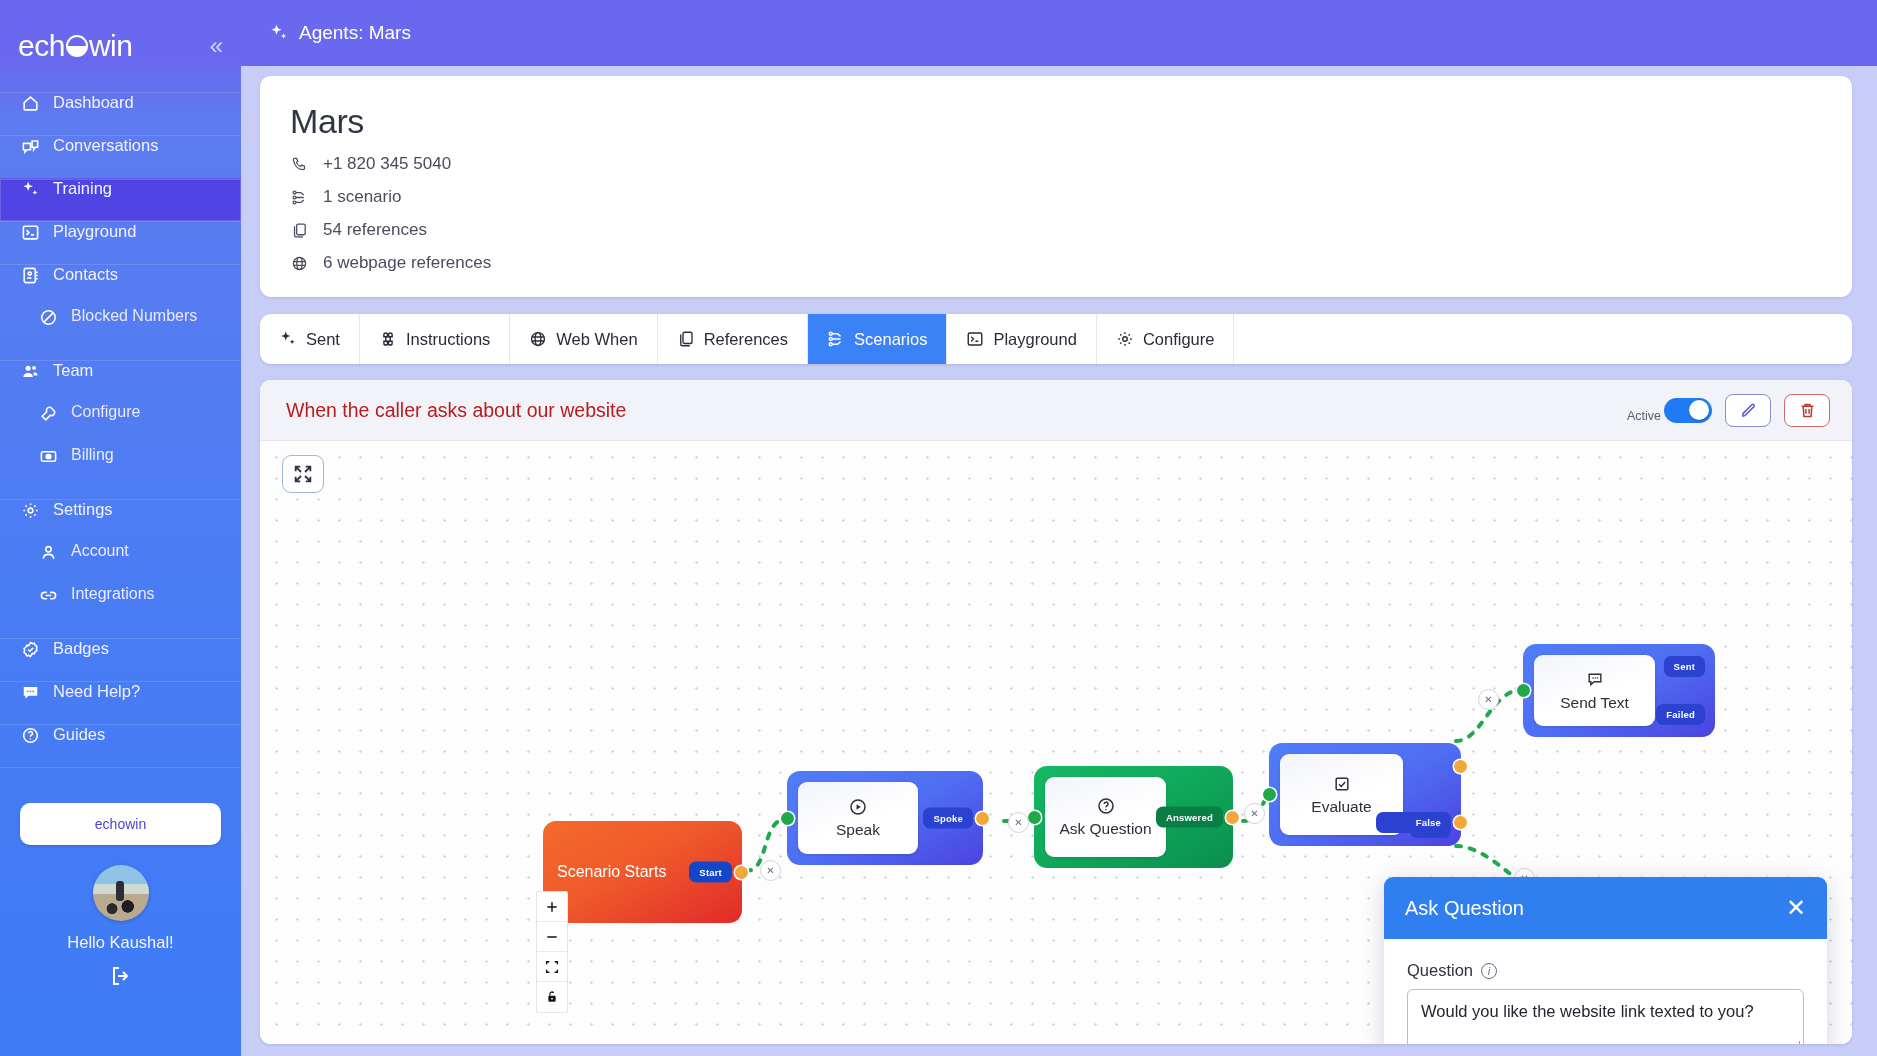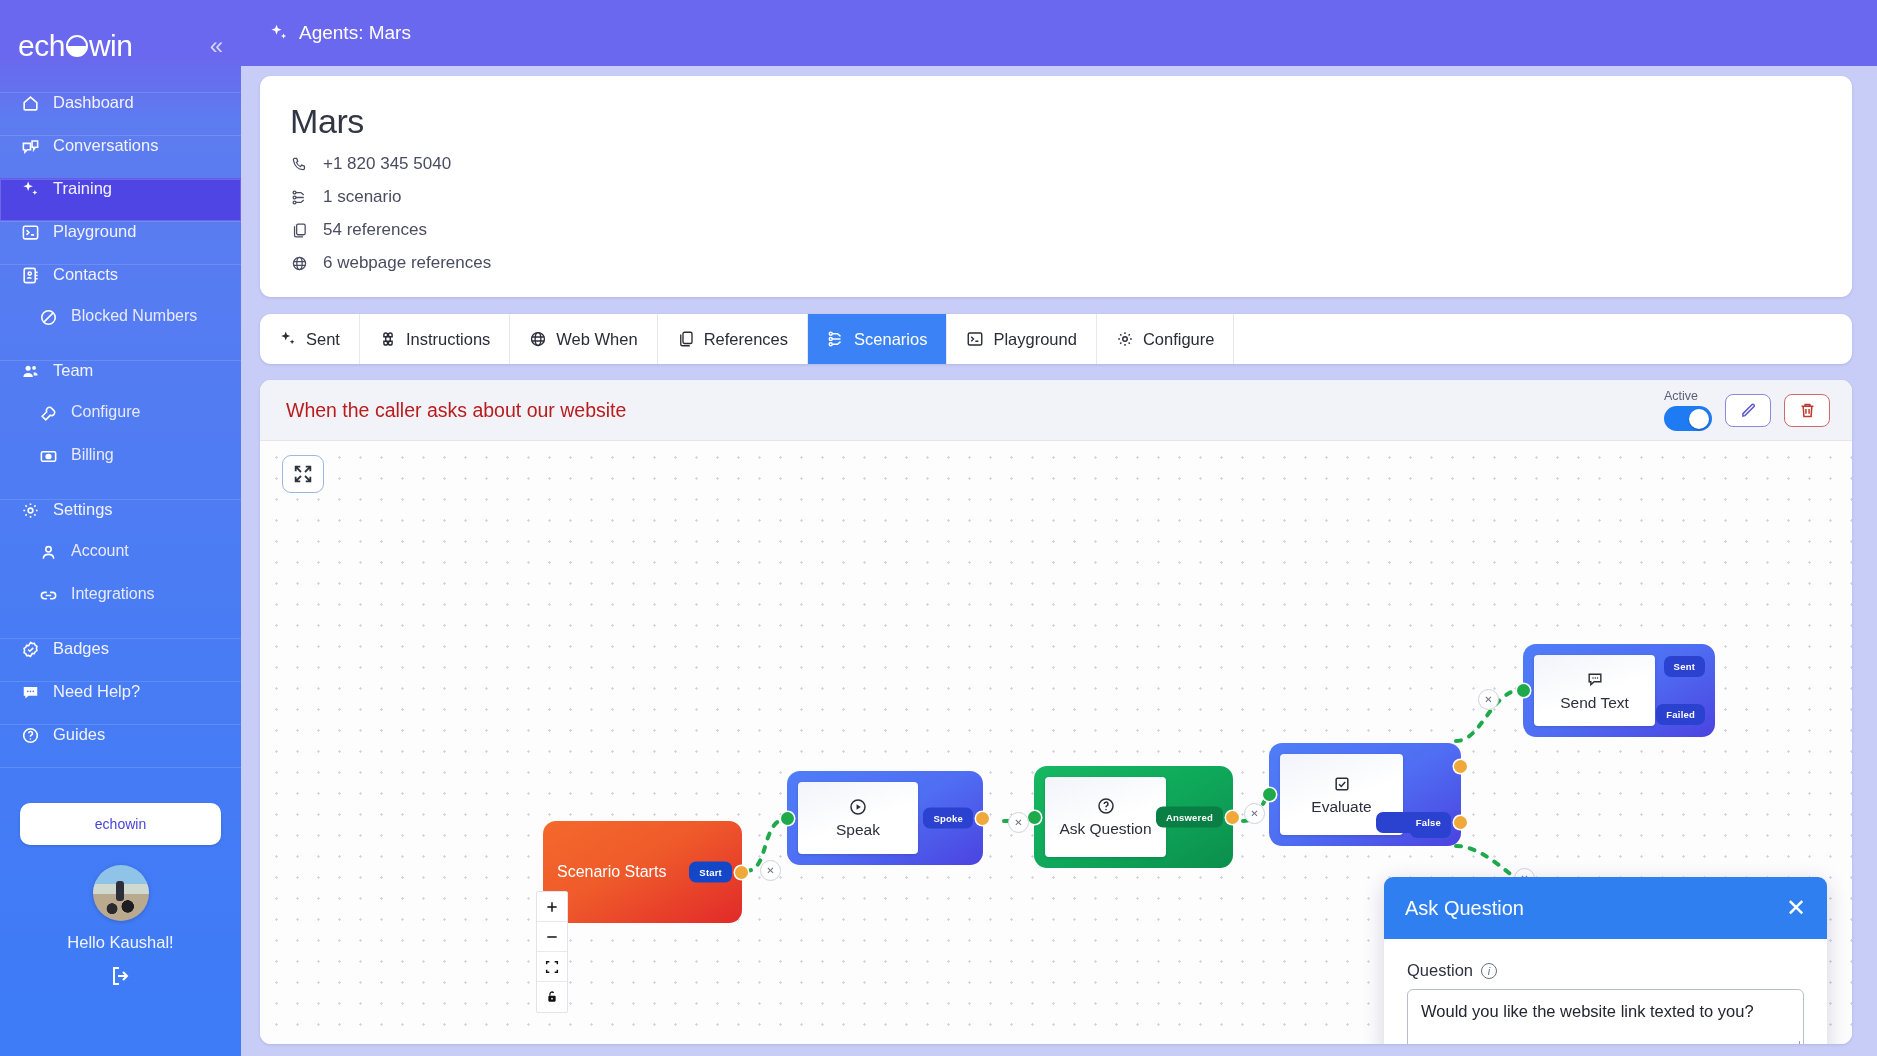--- a/index.html
+++ b/index.html
@@ -96,21 +96,21 @@
   .tab-tail { flex:1; border-right:none; }
 
   
   #scenario-card { margin-top: 16px; overflow:hidden; position:relative; }
   #scenario-head {
     height: 61px; background:#f1f3f9; display:flex; align-items:center;
     padding: 0 22px 0 26px; border-bottom: 1px solid #e3e5ef;
   }
   #scenario-title { font-size: 19.5px; color:#b91c1c; }
   .head-right { margin-left:auto; display:flex; align-items:center; gap: 13px; }
-  .toggle-wrap { display:flex; flex-direction:column; align-items:flex-start; gap:3px; }
+  .toggle-wrap { display:flex; flex-direction:row; align-items:flex-end; gap:3px; }
   .toggle-label { font-size: 12.5px; color:#5b5f72; }
   .switch {
     width: 48px; height: 25px; border-radius: 13px; background:#1f7bf4; position:relative; cursor:pointer;
   }
   .switch .knob { position:absolute; top:2.5px; right:3px; width:20px; height:20px; border-radius:50%; background:#fff; box-shadow:0 1px 2px rgba(0,0,0,.3); }
   .icon-btn {
     width: 46px; height: 33px; border-radius: 8px; border:1.5px solid #8b8ad8;
     display:flex; align-items:center; justify-content:center; cursor:pointer; background:#fff;
   }
   .icon-btn.danger { border-color:#d06a6a; }
@@ -136,21 +136,21 @@
   .zc { height: 30px; display:flex; align-items:center; justify-content:center; border-bottom:1px solid #e8e9f0; cursor:pointer; }
   .zc:last-child { border-bottom:none; }
   .zc svg { width:16px; height:16px; display:block; }
 
   
   .node { position:absolute; border-radius: 13px; z-index: 3; }
   .node-outer { position:absolute; inset:0; border-radius:13px; }
   .node-inner {
     position:absolute; left: 11px; top: 11px; bottom: 11px; width: 107px;
     background: linear-gradient(160deg,#f2f4fa,#ffffff 55%);
-    border-radius: 4px; display:flex; flex-direction:column; align-items:center; justify-content:center; gap:4px;
+    border-radius: 9px; display:flex; flex-direction:column; align-items:center; justify-content:center; gap:4px;
     box-shadow: 0 1px 3px rgba(30,30,60,.18);
   }
   .node-inner svg { width:20px; height:20px; display:block; }
   .node-label { font-size: 15.5px; color:#2c2e3a; white-space:nowrap; }
   .port {
     position:absolute; right: 10px; height: 21px; padding: 0 10px;
     border-radius: 7px; color:#fff; font-size: 9.5px; font-weight:bold;
     display:flex; align-items:center; justify-content:center; letter-spacing:.2px;
   }
   .dot { position:absolute; width: 13px; height: 13px; border-radius:50%; background:#f0a83a; box-shadow:0 0 0 1.5px #fff; z-index:5; }

